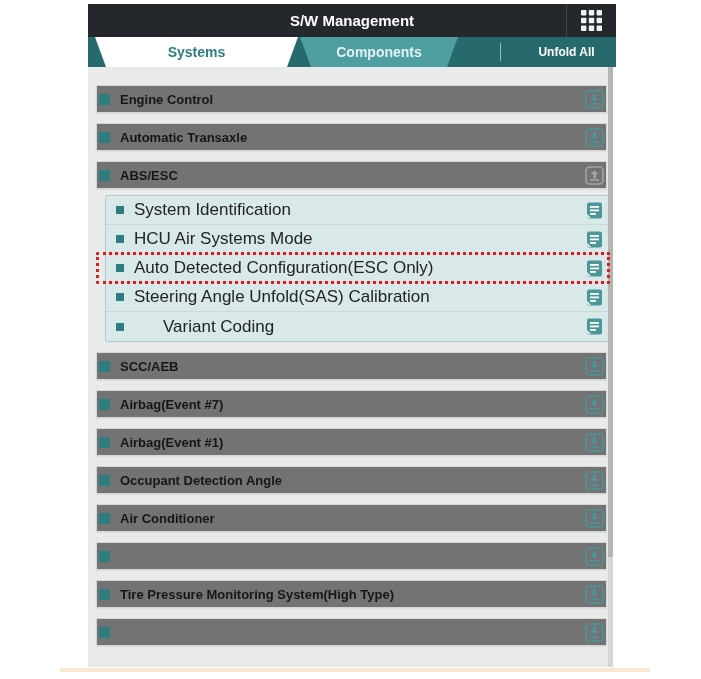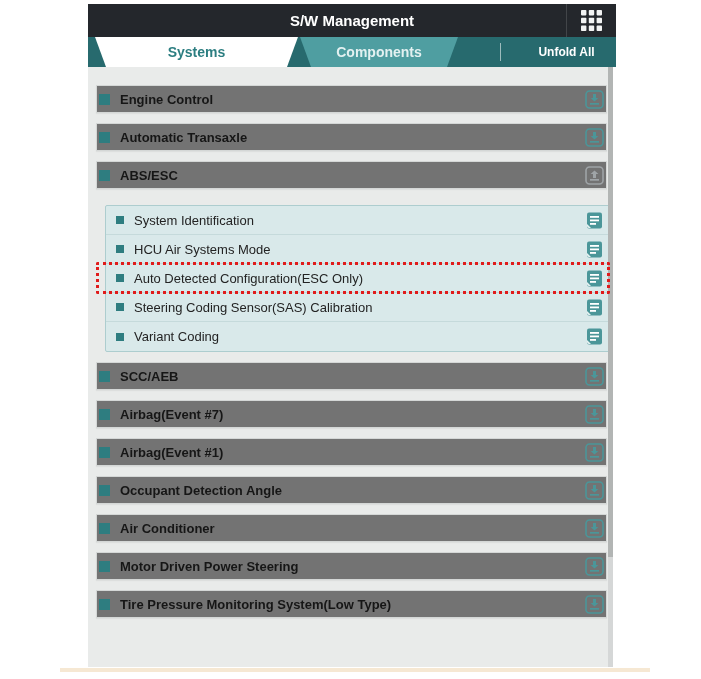--- a/index.html
+++ b/index.html
@@ -36,29 +36,29 @@
   .content { position:relative; width:525px; height:600px; background:#e9ebea;
     overflow:hidden; }
   .list { padding:18px 0 0 8px; }
 
   .card { position:relative; width:511px; height:28px; background:#737373;
     border:1px solid #d4d7d6; border-radius:0; margin-bottom:10px;
     display:flex; align-items:center; padding:0 2px; box-shadow:0 1px 1px rgba(0,0,0,0.05); }
   .card .bullet { width:11px; height:11px; background:#2e7d80; margin-right:10px; flex:none; }
   .card .lbl { font-size:13px; font-weight:bold; color:#161616; white-space:nowrap; }
   .card .ricon { margin-left:auto; flex:none; display:flex; }
-  .card.expanded { margin-bottom:16px; }
+  .card.expanded { margin-bottom:6px; }
 
   .subpanel { position:relative; margin-left:9px; width:509px; background:#d9e9ea;
     border:1px solid #adcdcf; border-radius:2px; margin-bottom:10px; }
   .subrow { position:relative; height:29px; display:flex; align-items:center;
     padding:0 10px; border-bottom:1px solid #c5dadb; cursor:pointer; }
-  .subrow:last-child { border-bottom:none; }
+  .subrow:last-child { border-bottom:none;gap:29px; }
   .subrow .sbullet { width:8px; height:8px; background:#2e7d80; margin-right:10px; flex:none; }
-  .subrow .slbl { font-size:13px; color:#232323; white-space:nowrap; }
+  .subrow .slbl { font-size:17px; color:#232323; white-space:nowrap; }
   .subrow .ricon { margin-left:auto; flex:none; display:flex; }
   .hl-box { position:absolute; left:-10px; right:3px; top:-2px; bottom:-2px;
     border:3px dotted #e01b1b; border-radius:2px; pointer-events:none; z-index:5; }
 
   
   .scrollbar { position:absolute; right:0; top:0; width:5px; height:600px;
     background:#d5d7d7; }
   .scroll-thumb { position:absolute; top:0; left:0; width:5px; height:490px;
     background:#b2b5b4; }
 
@@ -173,21 +173,21 @@
                   <rect x="4" y="4" width="9" height="1.8" fill="#ffffff"></rect>
                   <rect x="4" y="7.5" width="9" height="1.8" fill="#ffffff"></rect>
                   <rect x="4" y="11" width="6" height="1.8" fill="#ffffff"></rect>
                   <path d="M1 12 L5 16 H3 A2 2 0 0 1 1 14 Z" fill="#e8f2f2"></path>
                 </svg>
               </span>
               <div class="hl-box"></div>
             </div>
             <div class="subrow">
               <span class="sbullet"></span>
-              <span class="slbl">Steering Coding Sensor(SAS) Calibration</span>
+              <span class="slbl">Steering Angle Unfold(SAS) Calibration</span>
               <span class="ricon">
                 <svg width="17" height="17" viewBox="0 0 17 17">
                   <rect x="1" y="0.5" width="15" height="16" rx="2" fill="#4b9699"></rect>
                   <rect x="4" y="4" width="9" height="1.8" fill="#ffffff"></rect>
                   <rect x="4" y="7.5" width="9" height="1.8" fill="#ffffff"></rect>
                   <rect x="4" y="11" width="6" height="1.8" fill="#ffffff"></rect>
                   <path d="M1 12 L5 16 H3 A2 2 0 0 1 1 14 Z" fill="#e8f2f2"></path>
                 </svg>
               </span>
             </div>
@@ -255,32 +255,41 @@
             <span class="ricon">
               <svg width="19" height="19" viewBox="0 0 19 19">
                 <rect x="1" y="1" width="17" height="17" rx="3.5" fill="none" stroke="#4b9699" stroke-width="1.6"></rect>
                 <path d="M8 4 h3 v4 h2.4 L9.5 11.6 5.6 8 H8 Z" fill="#4b9699"></path>
                 <rect x="5" y="13" width="9" height="1.7" fill="#4b9699"></rect>
               </svg>
             </span>
           </div>
           <div class="card">
             <span class="bullet"></span>
-            <span class="lbl">Motor Driven Power Steering</span>
-            <span class="ricon">
-              <svg width="19" height="19" viewBox="0 0 19 19">
-                <rect x="1" y="1" width="17" height="17" rx="3.5" fill="none" stroke="#4b9699" stroke-width="1.6"></rect>
-                <path d="M8 4 h3 v4 h2.4 L9.5 11.6 5.6 8 H8 Z" fill="#4b9699"></path>
-                <rect x="5" y="13" width="9" height="1.7" fill="#4b9699"></rect>
-              </svg>
-            </span>
-          </div>
-          <div class="card">
-            <span class="bullet"></span>
-            <span class="lbl">Tire Pressure Monitoring System(Low Type)</span>
+            <span class="ricon">
+              <svg width="19" height="19" viewBox="0 0 19 19">
+                <rect x="1" y="1" width="17" height="17" rx="3.5" fill="none" stroke="#4b9699" stroke-width="1.6"></rect>
+                <path d="M8 4 h3 v4 h2.4 L9.5 11.6 5.6 8 H8 Z" fill="#4b9699"></path>
+                <rect x="5" y="13" width="9" height="1.7" fill="#4b9699"></rect>
+              </svg>
+            </span>
+          </div>
+          <div class="card">
+            <span class="bullet"></span>
+            <span class="lbl">Tire Pressure Monitoring System(High Type)</span>
+            <span class="ricon">
+              <svg width="19" height="19" viewBox="0 0 19 19">
+                <rect x="1" y="1" width="17" height="17" rx="3.5" fill="none" stroke="#4b9699" stroke-width="1.6"></rect>
+                <path d="M8 4 h3 v4 h2.4 L9.5 11.6 5.6 8 H8 Z" fill="#4b9699"></path>
+                <rect x="5" y="13" width="9" height="1.7" fill="#4b9699"></rect>
+              </svg>
+            </span>
+          </div>
+          <div class="card">
+            <span class="bullet"></span>
             <span class="ricon">
               <svg width="19" height="19" viewBox="0 0 19 19">
                 <rect x="1" y="1" width="17" height="17" rx="3.5" fill="none" stroke="#4b9699" stroke-width="1.6"></rect>
                 <path d="M8 4 h3 v4 h2.4 L9.5 11.6 5.6 8 H8 Z" fill="#4b9699"></path>
                 <rect x="5" y="13" width="9" height="1.7" fill="#4b9699"></rect>
               </svg>
             </span>
           </div>
         </div>
       <div class="scrollbar">

